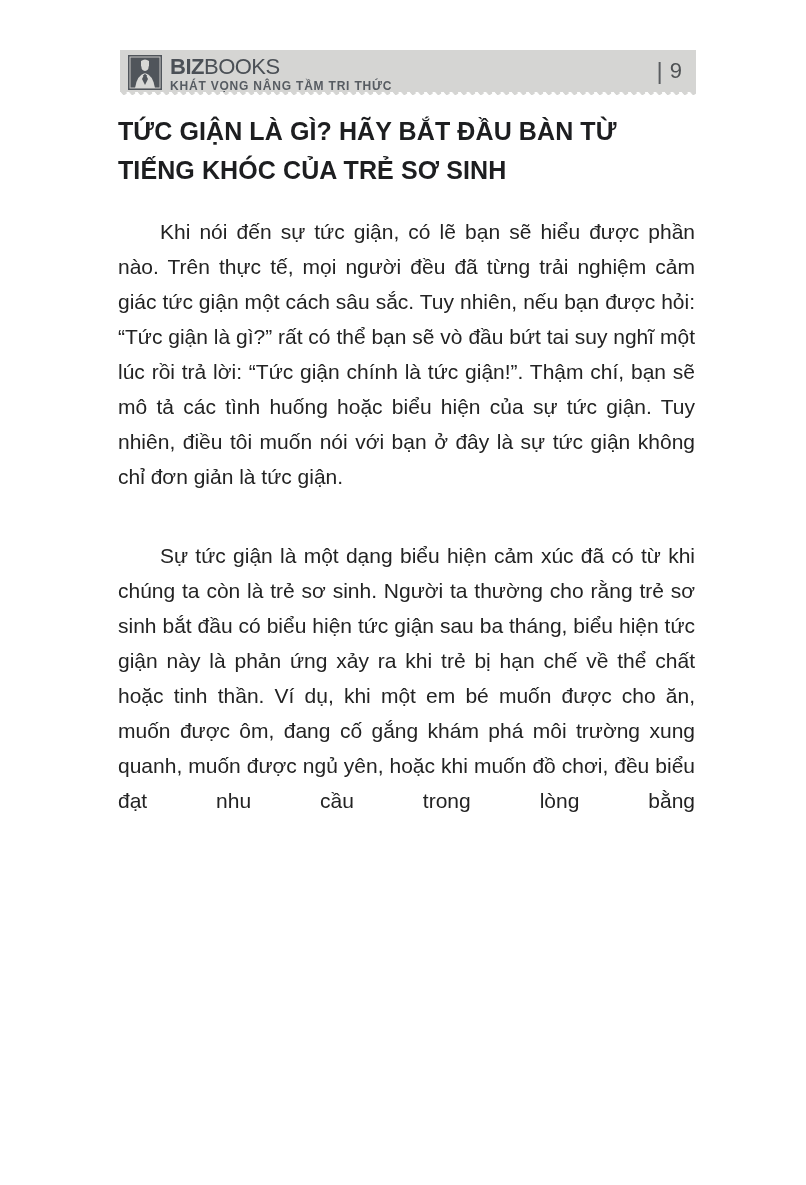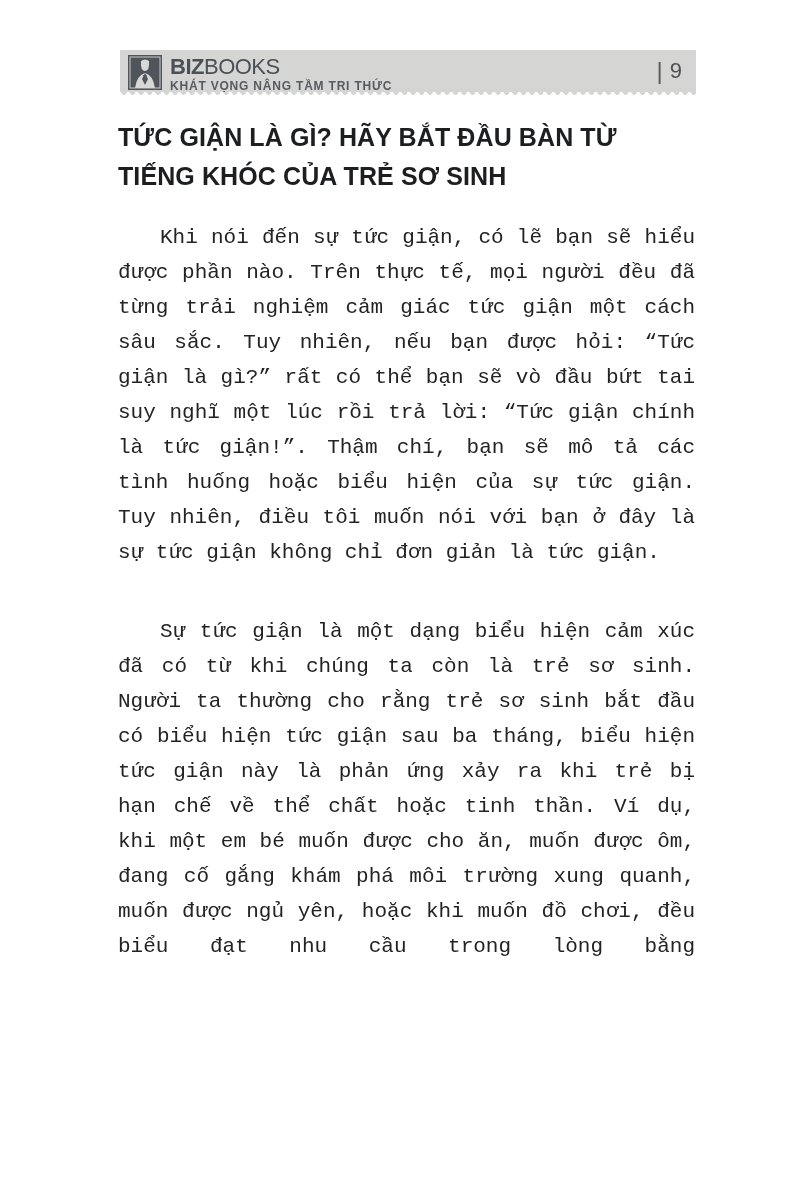--- a/index.html
+++ b/index.html
@@ -81,36 +81,36 @@
   }
   .page-number{
     font-size:22px;
     font-weight:400;
     line-height:1;
   }
 
   
   .content{
     position:absolute;
-    left:118px;top:118px;
+    left:118px;top:112px;
     width:577px;
     color:#222222;
   }
   .chapter-title{
     font-family:"Liberation Sans", sans-serif;
     font-weight:700;
     font-size:25px;
     line-height:39px;
     letter-spacing:0.1px;
     color:#1d1e20;
     margin:0 0 24px 0;
     max-width:566px;
   }
   .content p{
-    font-family:Liberation Mono, monospace;
+    font-family:Liberation Sans, sans-serif;
     font-size:21px;
     line-height:35px;
     text-align:justify;
     text-indent:42px;
     margin:0 0 12px 0;
     color:#232323;
   }
   .content p.continues{
     text-align-last:justify;
     margin-bottom:0;

